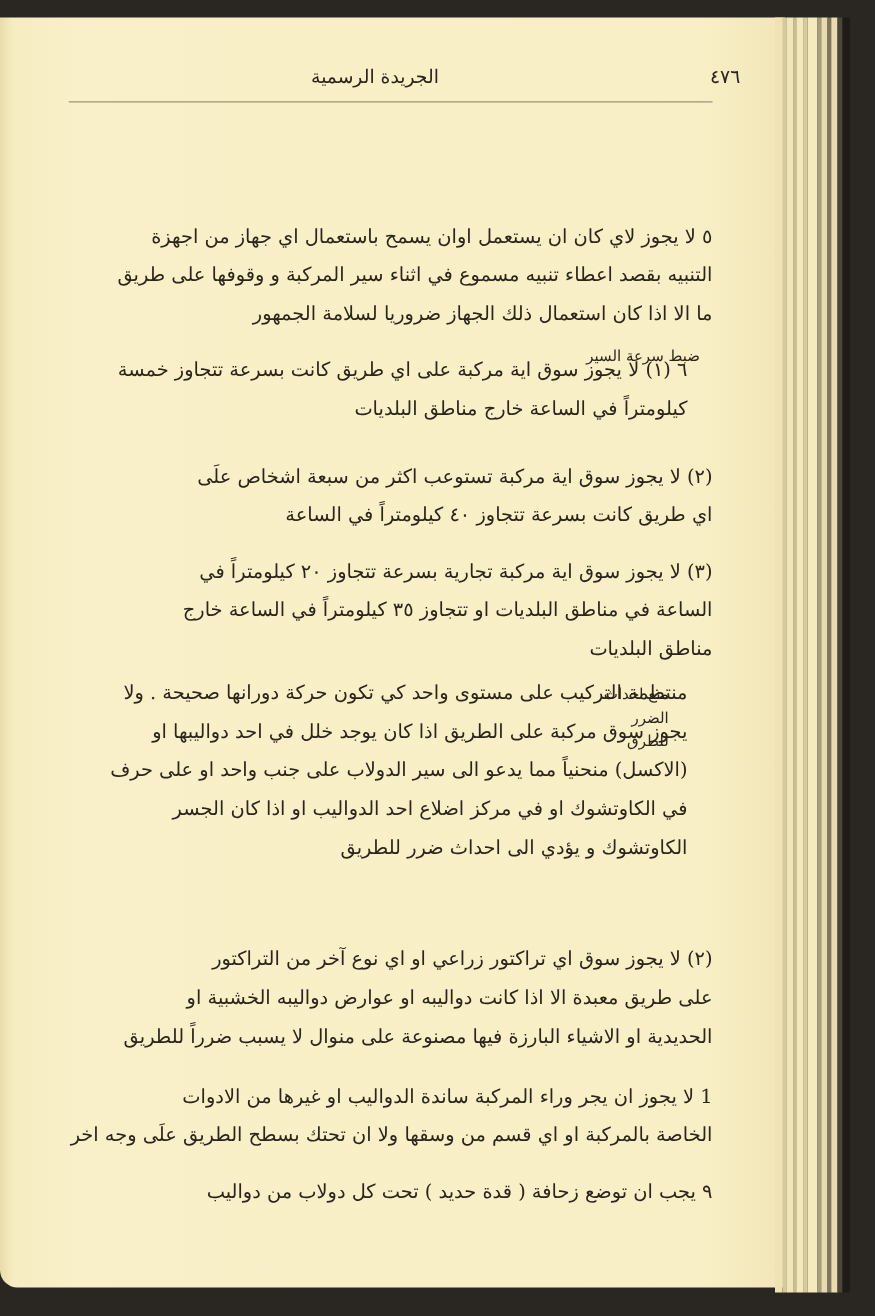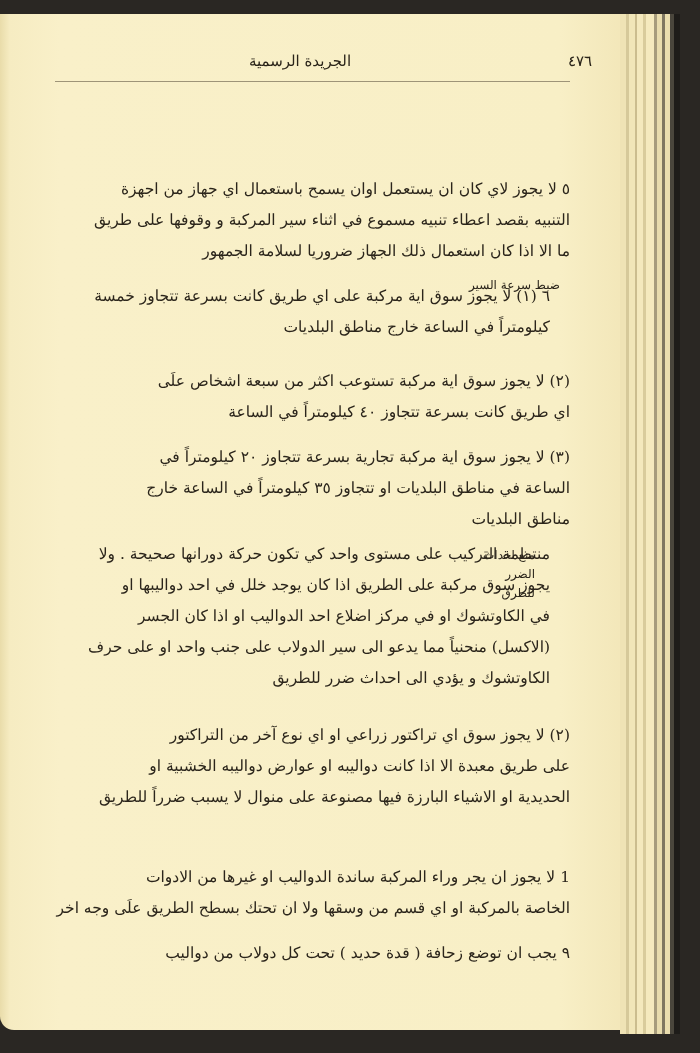--- a/index.html
+++ b/index.html
@@ -64,26 +64,26 @@
   <div class="para" style="top:428px;">
     <span class="line">(٣)   لا يجوز سوق اية مركبة تجارية بسرعة تتجاوز ٢٠ كيلومتراً في</span>
     <span class="line">الساعة في مناطق البلديات او تتجاوز ٣٥ كيلومتراً في الساعة خارج</span>
     <span class="line">مناطق البلديات</span>
   </div>
 
   <div class="margin-note" style="top:532px; left:475px; width:60px;">منع احداث الضرر للطرق</div>
   <div class="para" style="top:525px; width:400px;">
     <span class="line">منتظمة التركيب على مستوى واحد كي تكون حركة دورانها صحيحة . ولا</span>
     <span class="line">يجوز سوق مركبة على الطريق اذا كان يوجد خلل في احد دواليبها او</span>
+    <span class="line">(الاكسل) منحنياً مما يدعو الى سير الدولاب على جنب واحد او على حرف</span>
     <span class="line">في الكاوتشوك او في مركز اضلاع احد الدواليب او اذا كان الجسر</span>
-    <span class="line">(الاكسل) منحنياً مما يدعو الى سير الدولاب على جنب واحد او على حرف</span>
     <span class="line">الكاوتشوك و يؤدي الى احداث ضرر للطريق</span>
   </div>
 
-  <div class="para" style="top:706px;">
+  <div class="para" style="top:738px;">
     <span class="line">(٢)   لا يجوز سوق اي تراكتور زراعي او اي نوع آخر من التراكتور</span>
     <span class="line">على طريق معبدة الا اذا كانت دواليبه او عوارض دواليبه الخشبية او</span>
     <span class="line">الحديدية او الاشياء البارزة فيها مصنوعة على منوال لا يسبب ضرراً للطريق</span>
   </div>
 
   <div class="para" style="top:848px;">
     <span class="line">1   لا يجوز ان يجر وراء المركبة ساندة الدواليب او غيرها من الادوات</span>
     <span class="line">الخاصة بالمركبة او اي قسم من وسقها ولا ان تحتك بسطح الطريق علَى وجه اخر</span>
   </div>
 

